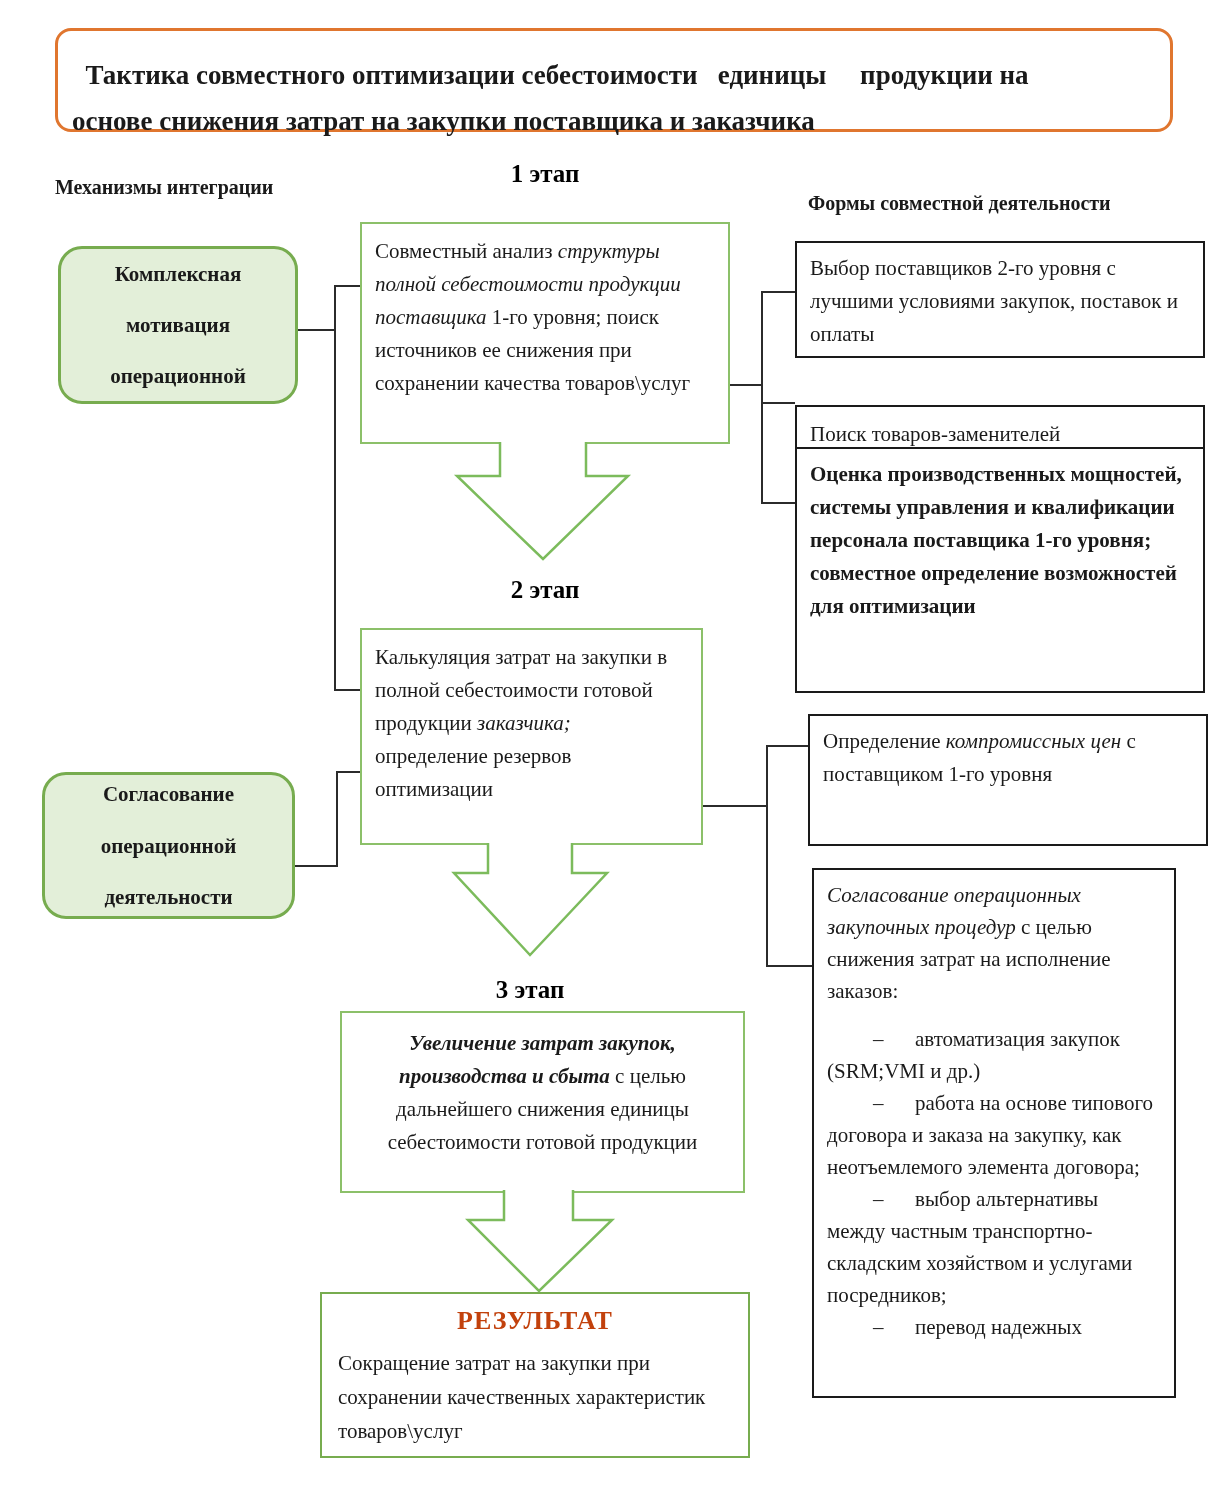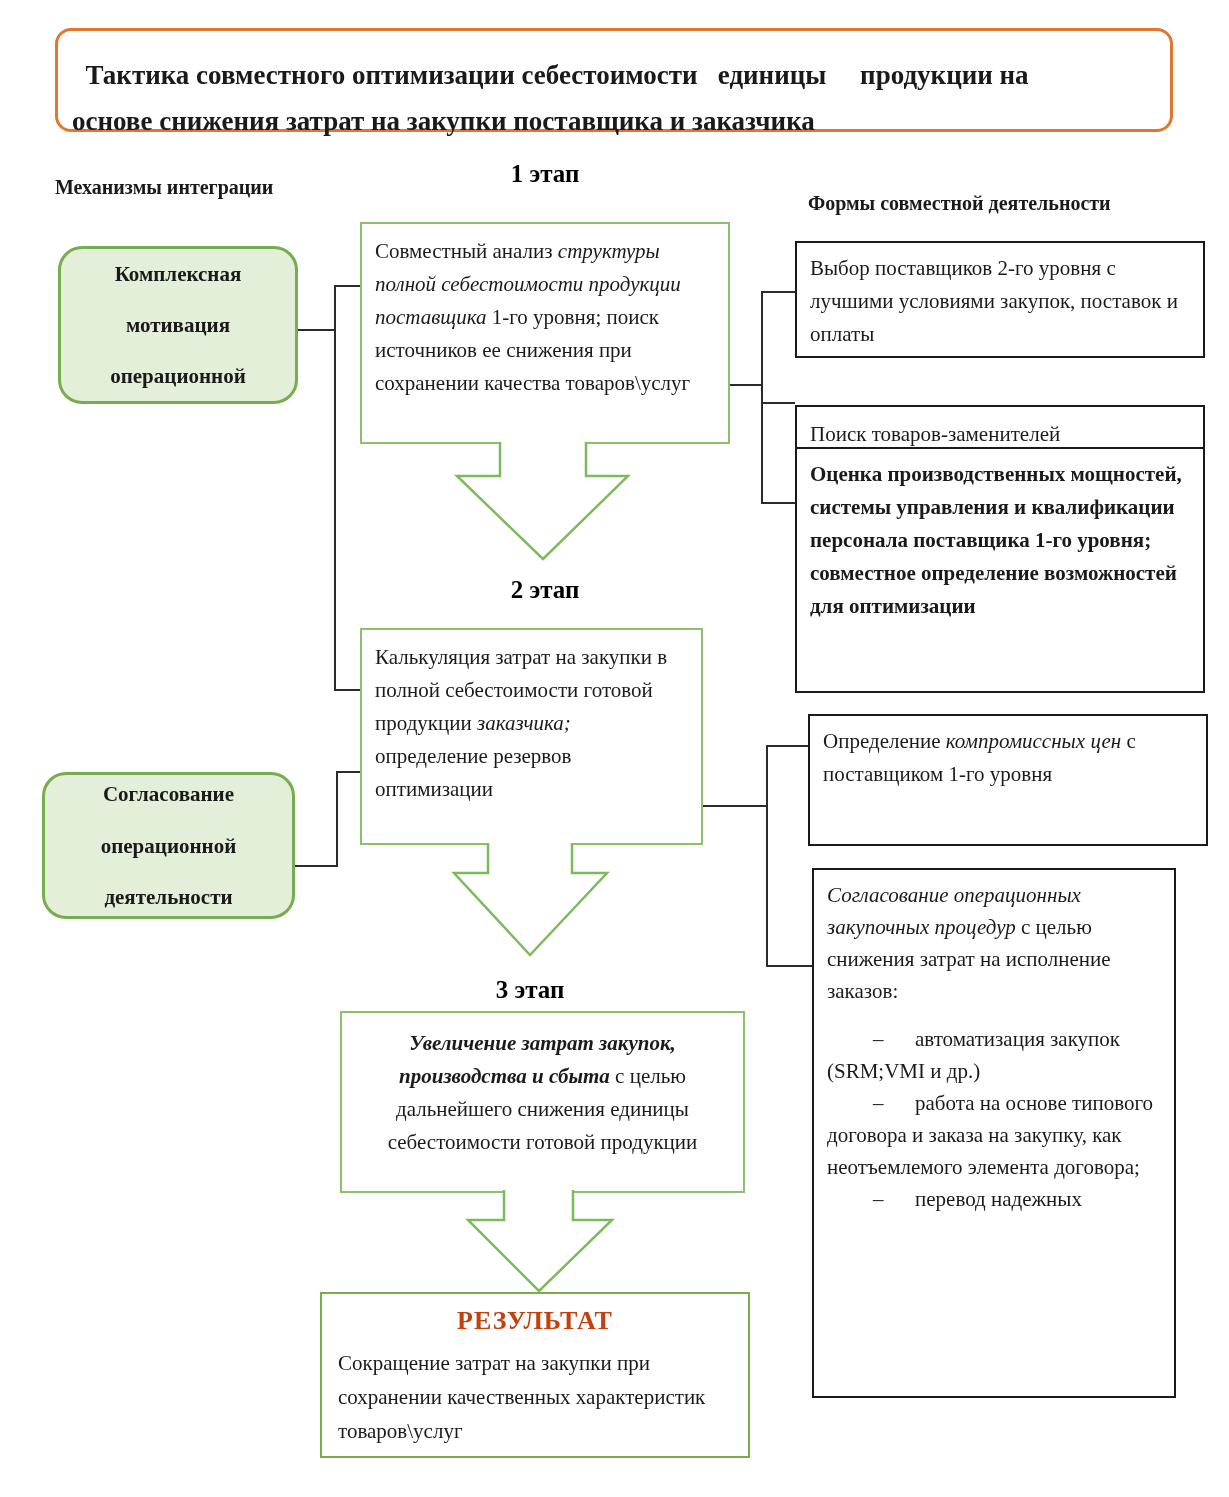--- a/index.html
+++ b/index.html
@@ -101,20 +101,21 @@
     <div>операционной</div>
     <div>деятельности</div>
   </div>
 
   <div class="abs form-box fbox-d"><span>Определение </span><span class="it">компромиссных цен</span><span> с поставщиком 1-го уровня</span></div>
 
   <div class="abs form-box fbox-e">
     <div class="intro"><span class="it">Согласование операционных закупочных процедур</span><span> с целью снижения затрат на исполнение заказов:</span></div>
     <div class="list-item">–      автоматизация закупок (SRM;VMI и др.)</div>
     <div class="list-item">–      работа на основе типового договора и заказа на закупку, как неотъемлемого элемента договора;</div>
+    <div class="list-item">–      выбор альтернативы между частным транспортно-складским хозяйством и услугами посредников;</div>
     <div class="list-item">–      перевод надежных</div>
   </div>
 
   <div class="abs stage-label lbl-3">3 этап</div>
   <div class="abs stage-box sbox-3"><span class="it bd">Увеличение затрат закупок, производства и сбыта</span><span> с целью дальнейшего снижения единицы себестоимости готовой продукции</span></div>
 
   <div class="abs result-box">
     <div class="result-title">РЕЗУЛЬТАТ</div>
     <div class="result-text">Сокращение затрат на закупки при сохранении качественных характеристик  товаров\услуг</div>
   </div>

